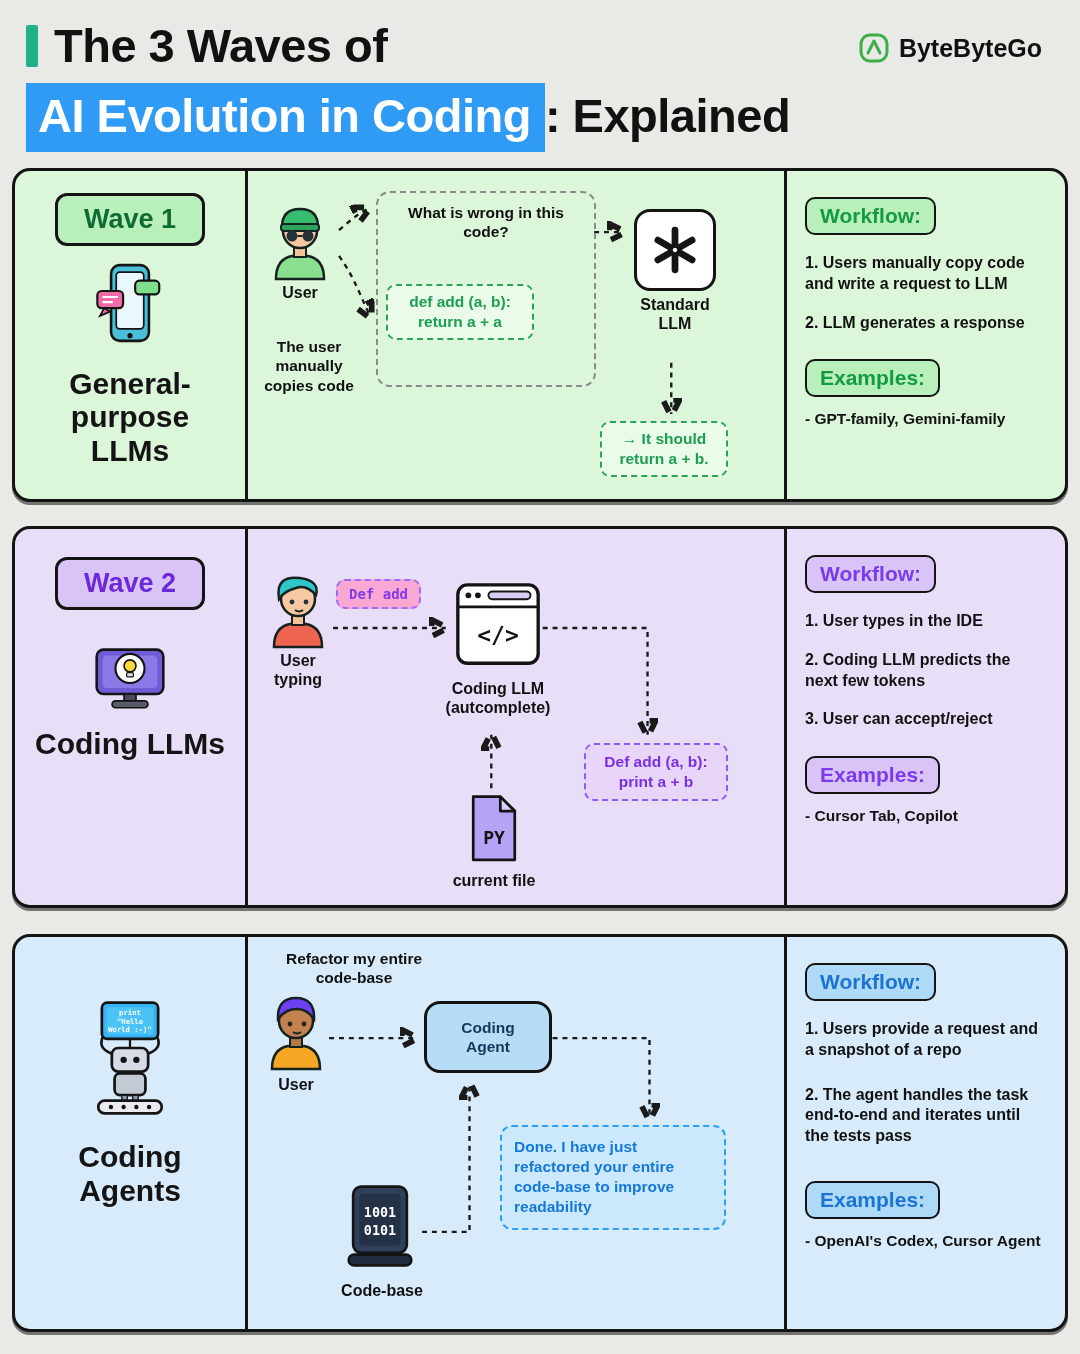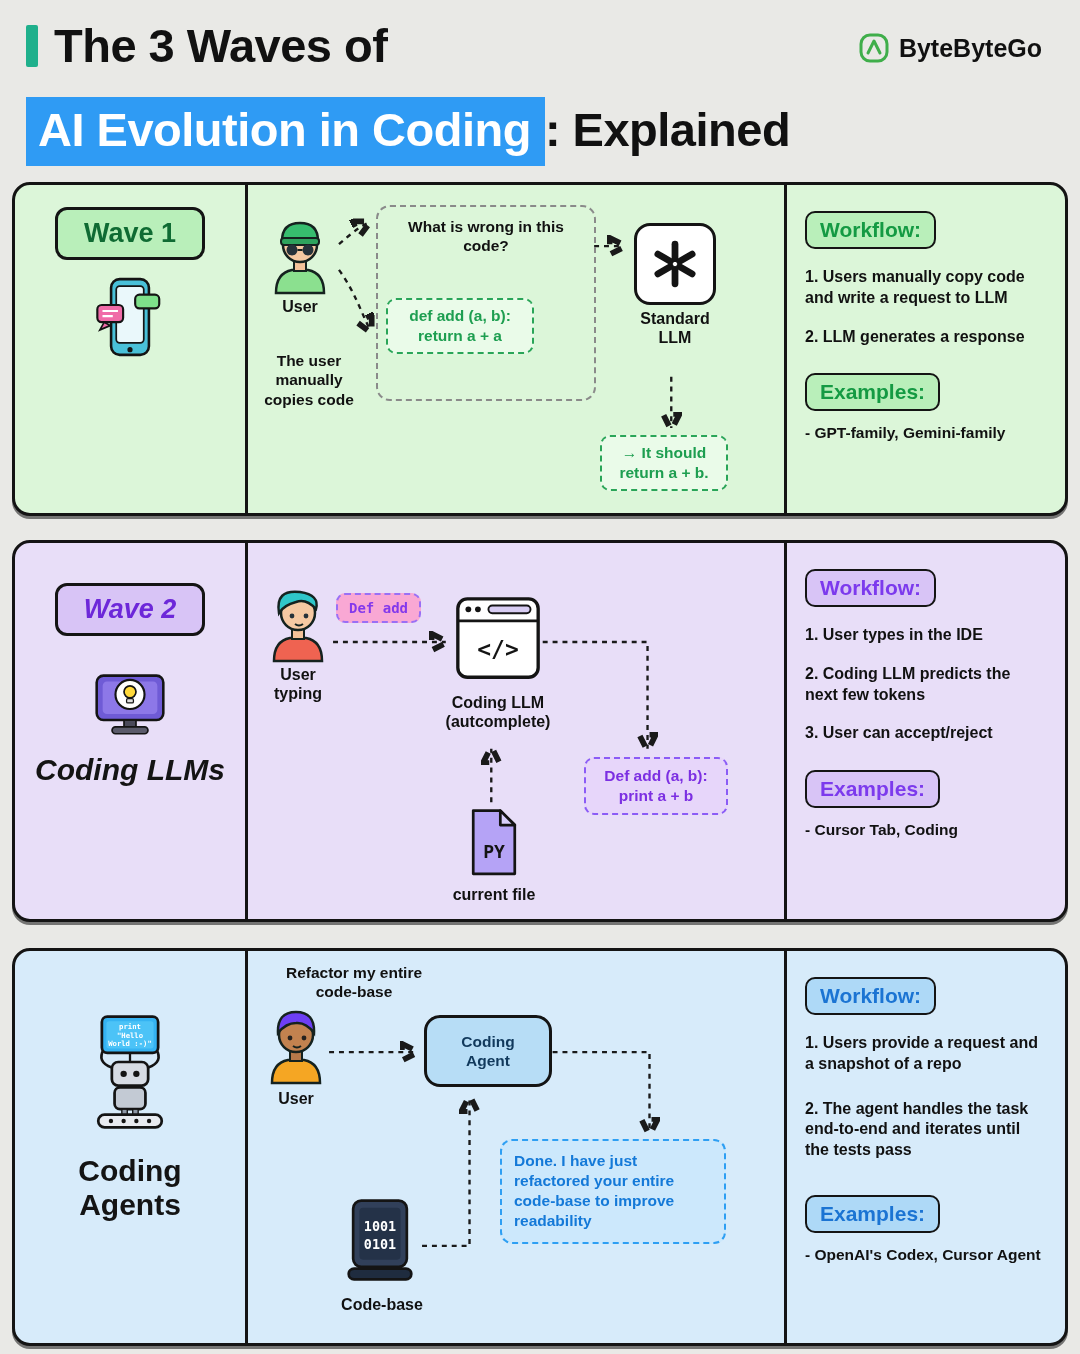--- a/index.html
+++ b/index.html
@@ -4,36 +4,36 @@
 <style>
   html,body{margin:0;padding:0;}
   body{background:#e9e9e6;font-family:"Liberation Sans","DejaVu Sans",sans-serif;}
   .page{position:relative;width:1080px;height:1354px;background:#e9e9e6;overflow:hidden;}
 
   
   header{position:relative;padding:18px 26px 0 26px;}
   .title-row1{display:flex;align-items:center;gap:16px;}
   .accent-bar{width:12px;height:42px;background:#1fb08c;border-radius:2px;}
   .t-main{font-size:47px;font-weight:800;color:#111;letter-spacing:-0.5px;}
-  .title-row2{margin-top:24px;font-size:47px;font-weight:800;color:#111;letter-spacing:-0.5px;}
+  .title-row2{margin-top:10px;font-size:47px;font-weight:800;color:#111;letter-spacing:-0.5px;}
   .highlight{background:#2f9bf4;color:#fff;padding:5px 14px 9px 12px;display:inline-block;}
   .brand{position:absolute;top:32px;right:38px;display:flex;align-items:center;gap:9px;
          font-size:25px;font-weight:700;color:#111;}
 
   
   .panel{box-sizing:border-box;margin:0 12px;border:3px solid #141414;border-radius:18px;
          display:grid;grid-template-columns:230px 542px 272px;overflow:hidden;
          box-shadow:0 3px 0 rgba(20,20,20,.55);}
   .wave1{background:#dcf6d9;height:334px;margin-top:16px;}
   .wave2{background:#e8def8;height:382px;margin-top:24px;}
   .wave3{background:#d7ebfa;height:398px;margin-top:26px;}
 
   .col-left{display:flex;flex-direction:column;align-items:center;}
   .wave1 .col-left{padding-top:22px;}
-  .wave2 .col-left{padding-top:40px;font-style:italic;}
+  .wave2 .col-left{padding-top:28px;}
   .wave3 .col-left{padding-top:48px;}
 
   .wave-badge{font-size:27px;font-weight:800;padding:8px 26px;border:3px solid #141414;
               border-radius:12px;}
   .wave1 .wave-badge{background:#b9efba;color:#0f6b33;}
   .wave2 .wave-badge{background:#d8c4f6;color:#6d28d9;}
   .wave3 .wave-badge{background:#aed9f7;color:#1b6fd0;}
 
   .wave-icon{margin-top:14px;}
   .wave-title{margin-top:10px;font-size:30px;font-weight:800;color:#141414;text-align:center;
@@ -107,20 +107,21 @@
         <svg viewBox="0 0 100 108" width="86">
           <rect x="28" y="6" width="44" height="88" rx="10" fill="#49c0d8" stroke="#141414" stroke-width="3"></rect>
           <rect x="34" y="14" width="32" height="66" rx="4" fill="#eaf8fb" stroke="#141414" stroke-width="2"></rect>
           <rect x="56" y="24" width="28" height="16" rx="5" fill="#7ee08a" stroke="#141414" stroke-width="2.5"></rect>
           <rect x="12" y="36" width="30" height="20" rx="5" fill="#f06ba8" stroke="#141414" stroke-width="2.5"></rect>
           <path d="M20 56 l-5 9 l12 -5 Z" fill="#f06ba8" stroke="#141414" stroke-width="2"></path>
           <path d="M18 43 h18 M18 49 h12" stroke="#fff" stroke-width="2.5"></path>
           <circle cx="50" cy="88" r="3" fill="#141414"></circle>
         </svg>
       </div>
+      <div class="wave-title">General-purpose LLMs</div>
     </div>
 
     <div class="col-mid">
       <svg class="arrows" viewBox="0 0 542 328">
         <defs>
           <marker id="a1" markerWidth="9" markerHeight="9" refX="7" refY="4.5" orient="auto">
             <path d="M1,1 L8,4.5 L1,8 Z" fill="#1a1a1a" stroke="none"></path>
           </marker>
         </defs>
         <path d="M92,58 C108,44 114,40 122,36" marker-end="url(#a1)"></path>
@@ -254,21 +255,21 @@
       </div>
       <div class="abs lbl" style="left:176px;top:342px;width:140px">current file</div>
     </div>
 
     <div class="col-right">
       <div class="chip">Workflow:</div>
       <div class="wf-item">1. User types in the IDE</div>
       <div class="wf-item">2. Coding LLM predicts the next few tokens</div>
       <div class="wf-item">3. User can accept/reject</div>
       <div class="chip ex-chip">Examples:</div>
-      <div class="ex-item">- Cursor Tab, Coding</div>
+      <div class="ex-item">- Cursor Tab, Copilot</div>
     </div>
   </section>
 
   <section class="panel wave3">
     <div class="col-left">
       <div class="wave-icon">
         <svg viewBox="0 0 130 140" width="118">
           <path d="M45 60 Q28 54 36 40" fill="none" stroke="#141414" stroke-width="3"></path>
           <path d="M85 60 Q102 54 94 40" fill="none" stroke="#141414" stroke-width="3"></path>
           <rect x="34" y="4" width="62" height="40" rx="6" fill="#35b3f2" stroke="#141414" stroke-width="3"></rect>

